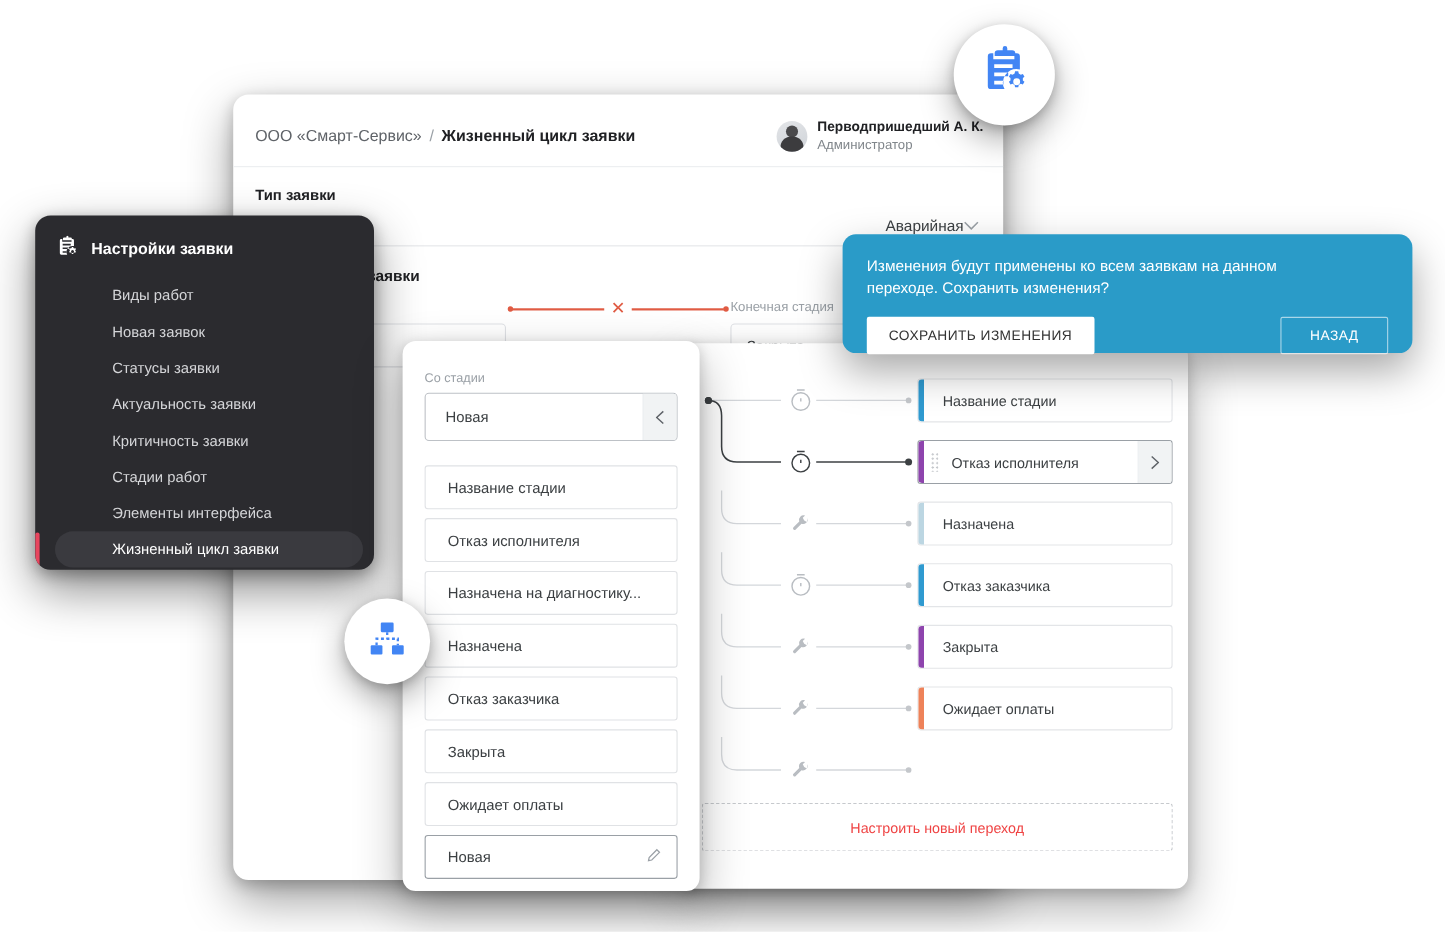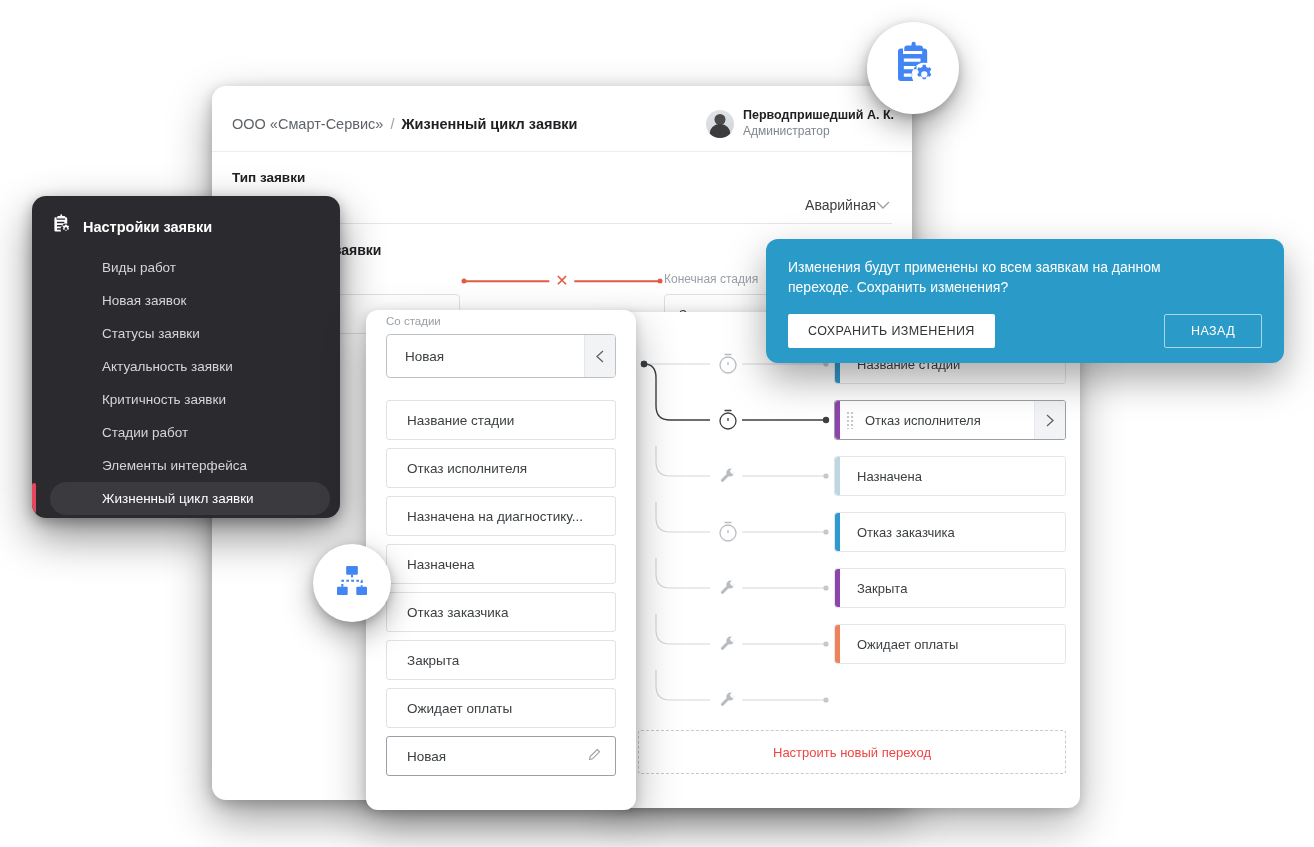--- a/index.html
+++ b/index.html
@@ -99,21 +99,21 @@
     background:#3a3a3f;color:#ffffff;
     border-radius:18px;margin-left:18px;padding-left:52px;
   }
   .sb-item.active .sb-accent{
     position:absolute;left:-18px;top:1px;width:4px;height:31px;
     background:#e8455e;border-radius:2px;
   }
 
   
   #notify{
-    position:absolute;left:766px;top:239px;width:518px;height:124px;
+    position:absolute;left:766px;top:213px;width:518px;height:108px;
     background:#2a9bc8;border-radius:12px;
     box-shadow:0 16px 38px rgba(0,0,0,.35);
     z-index:40;
     padding:18px 22px;box-sizing:border-box;
   }
   .nt-text{color:#ffffff;font-size:14px;line-height:1.45;max-width:420px;}
   .nt-actions{display:flex;align-items:center;margin-top:16px;position:relative;}
   .btn-primary{
     background:#ffffff;color:#333333;border:none;border-radius:2px;
     height:34px;padding:0 20px;font-size:12.5px;letter-spacing:.4px;
@@ -124,21 +124,21 @@
     border:1px solid rgba(255,255,255,.6);border-radius:2px;
     height:34px;padding:0 26px;font-size:12.5px;letter-spacing:.4px;
     font-family:inherit;cursor:pointer;
   }
 
   
   #stage-panel{
     position:absolute;left:366px;top:310px;width:270px;height:500px;
     background:#ffffff;border-radius:12px;
     box-shadow:0 18px 44px rgba(0,0,0,.3), 0 3px 12px rgba(0,0,0,.18);
-    z-index:30;padding:5px 20px 0 20px;box-sizing:border-box;overflow:hidden;
+    z-index:30;padding:28px 20px 0 20px;box-sizing:border-box;overflow:hidden;
   }
   .sp-label{font-size:11.5px;color:#9aa0a6;margin-bottom:7px;}
   .sp-current{
     position:relative;border:1px solid #bdc1c6;border-radius:4px;height:42px;
     display:flex;align-items:center;background:#fff;
   }
   .sp-current .txt{flex:1;padding-left:18px;font-size:13.5px;color:#3c4043;}
   .sp-current .collapse-btn{
     width:30px;height:100%;border-left:1px solid #e4e6e9;background:#f1f3f4;
     display:flex;align-items:center;justify-content:center;

